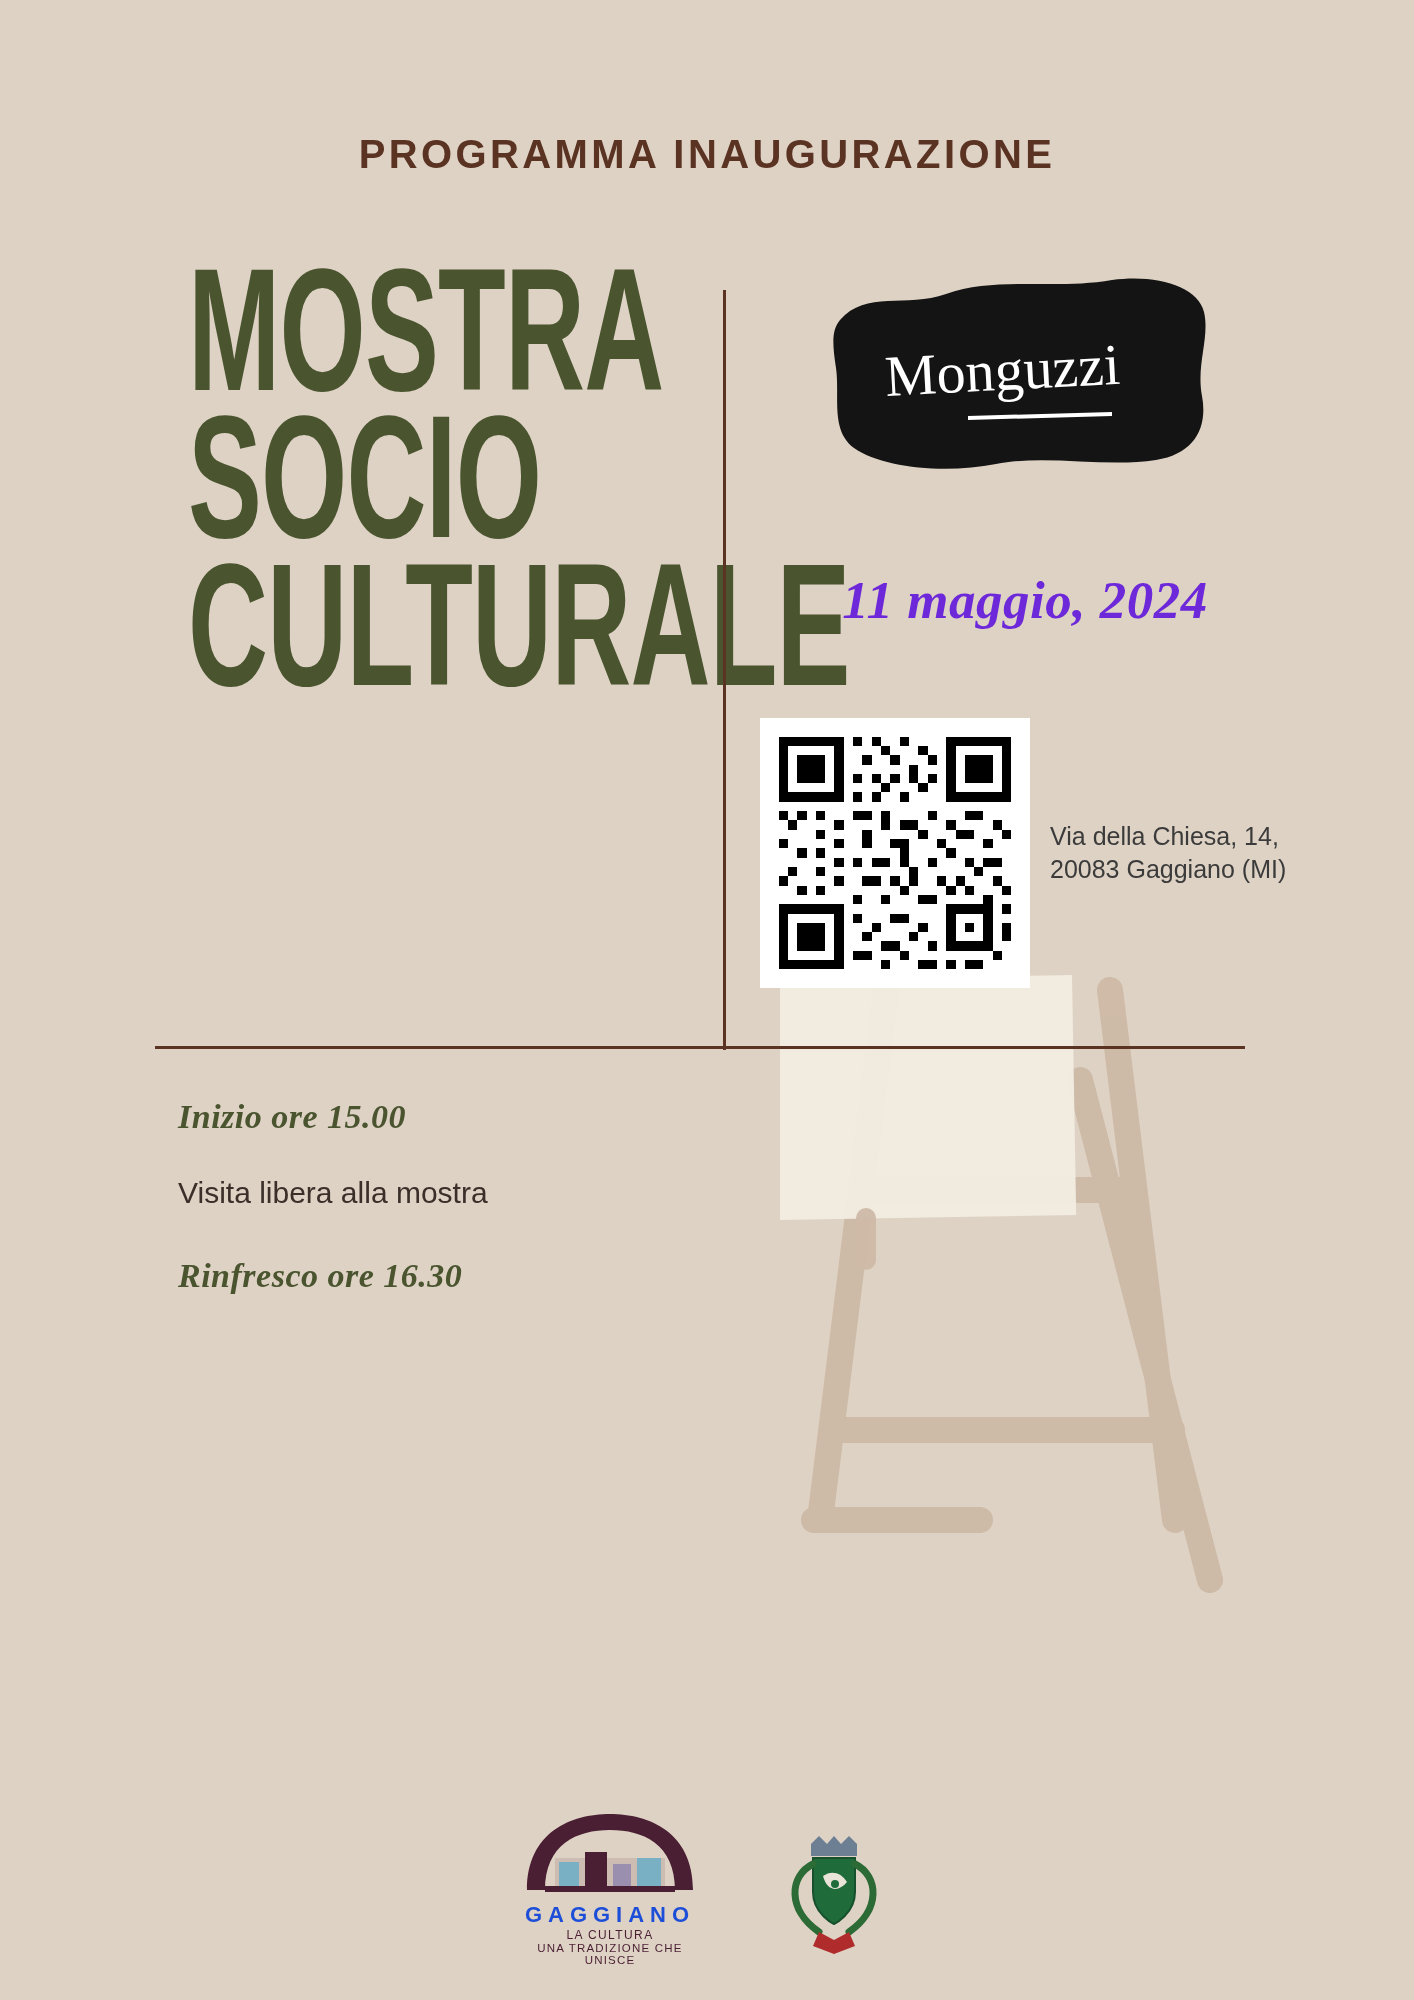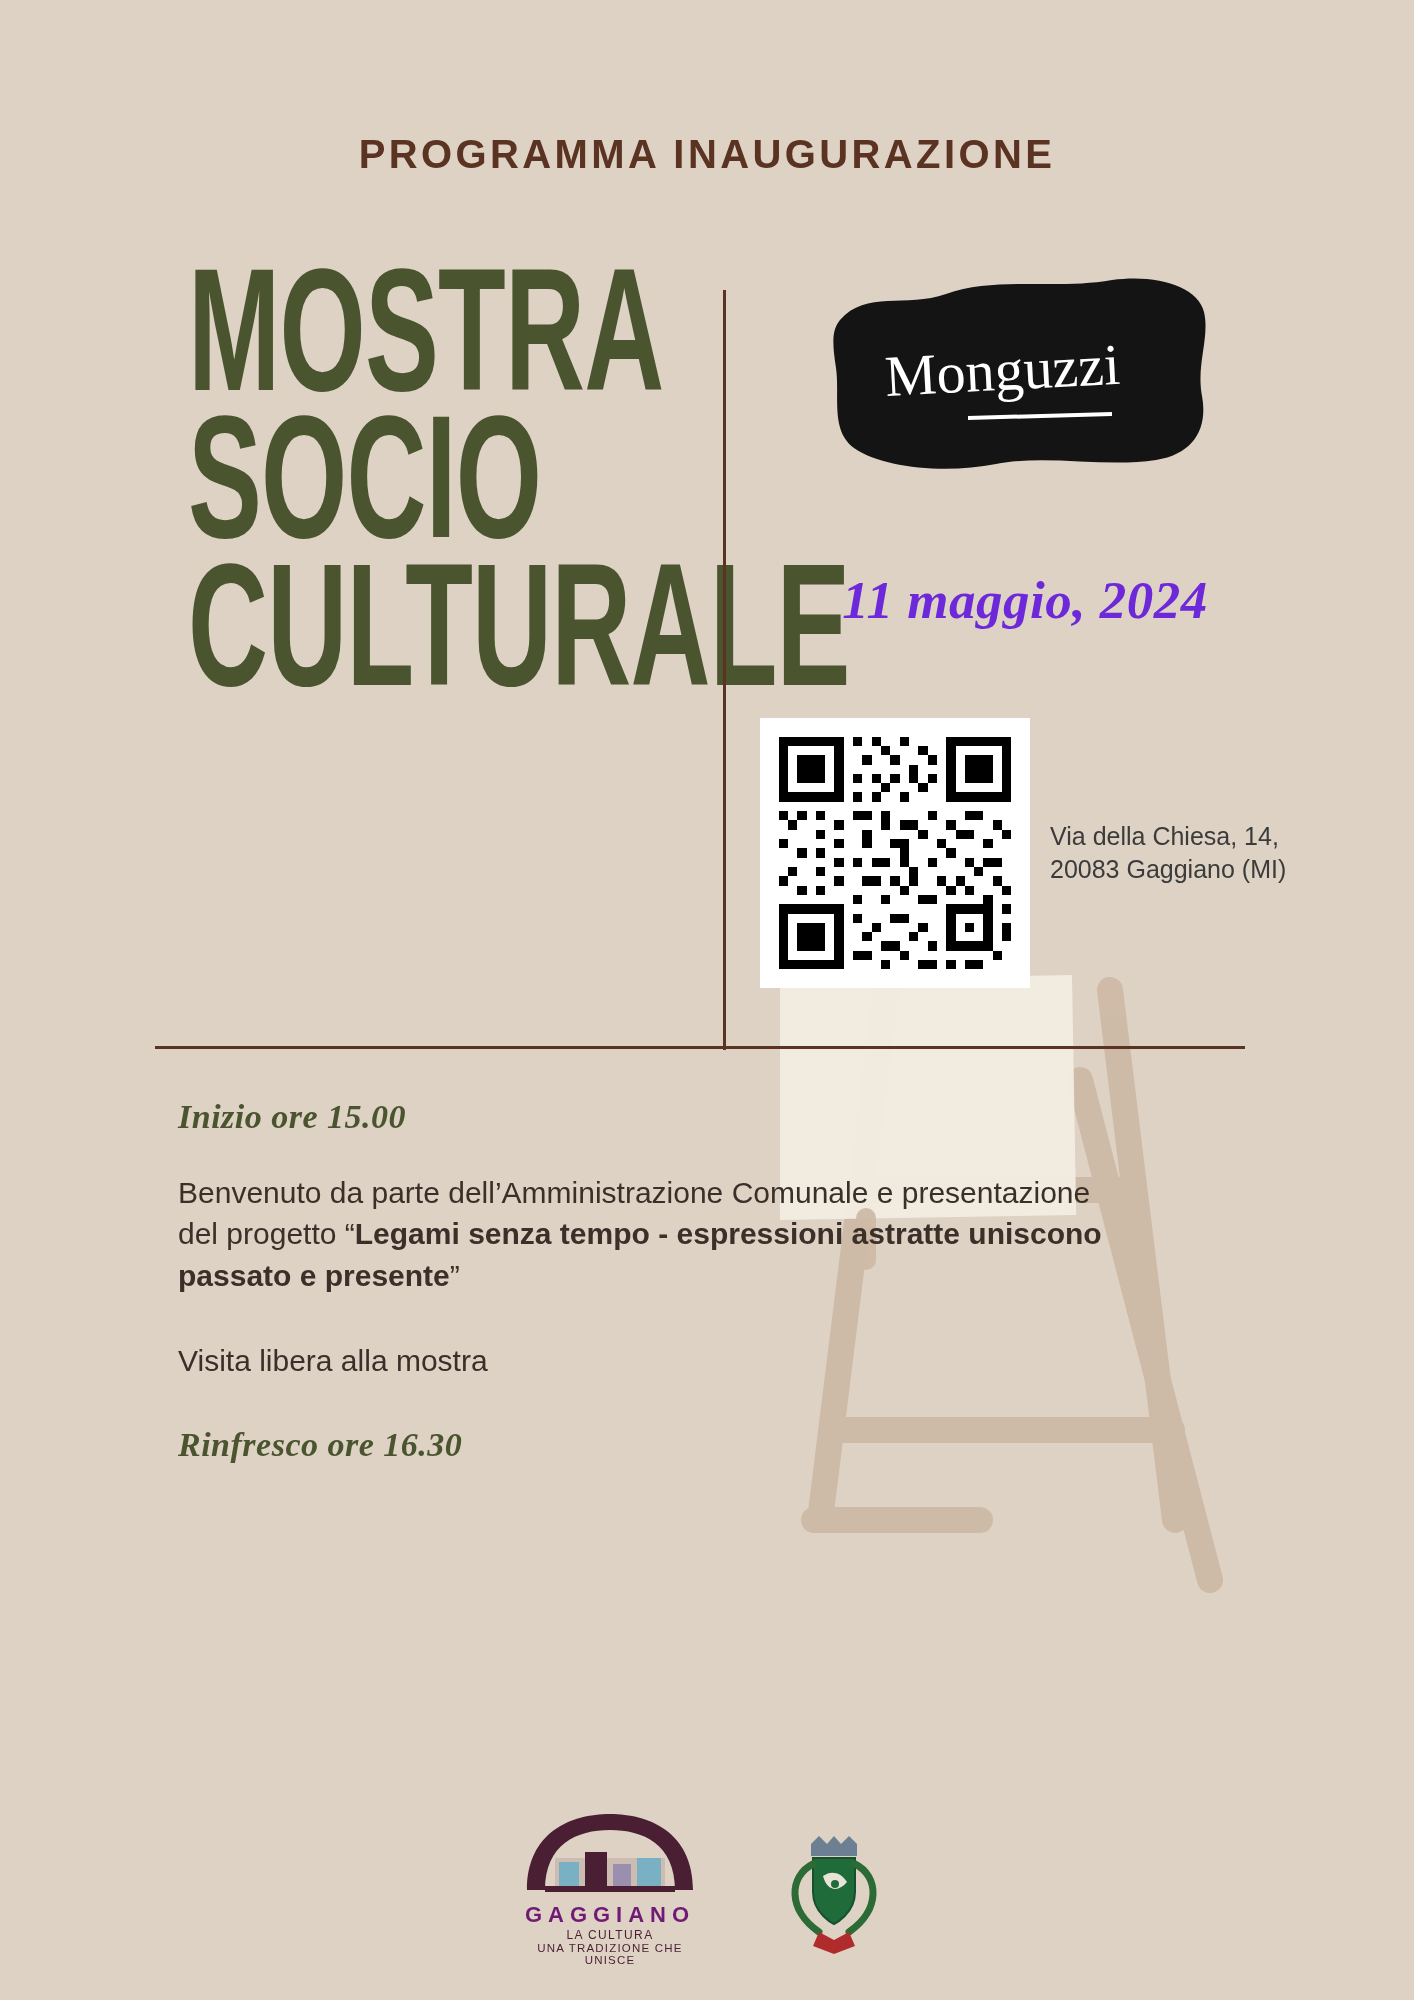--- a/index.html
+++ b/index.html
@@ -160,21 +160,21 @@
     display: flex;
     justify-content: center;
     align-items: flex-end;
     gap: 64px;
   }
   .logo-gaggiano { width: 190px; text-align: center; }
   .logo-gaggiano .g-name {
     font-size: 22px;
     font-weight: bold;
     letter-spacing: 6px;
-    color: #701a75;
+    color: #1d4ed8;
     margin-top: 2px;
   }
   .logo-gaggiano .g-sub1 {
     font-size: 12px;
     letter-spacing: 1.4px;
     color: #4a1f33;
   }
   .logo-gaggiano .g-sub2 {
     font-size: 11.5px;
     letter-spacing: 1.2px;
@@ -374,21 +374,20 @@
   </div>
 
   <div class="address">
     <div>Via della Chiesa, 14,</div>
     <div>20083 Gaggiano (MI)</div>
   </div>
 
   <div class="program">
     <div class="head-green">Inizio ore 15.00</div>
 
-    <p class="para"><span>Benvenuto da parte dell’Amministrazione Comunale e presentazione del progetto “</span><b>Legami senza tempo - espressioni astratte uniscono passato e presente</b><span>”</span></p>
 
 
     <p class="para">Visita libera alla mostra</p>
 
     <div class="head-green bottom">Rinfresco ore 16.30</div>
   </div>
 
   <div class="footer-logos">
 
     <div class="logo-gaggiano">

